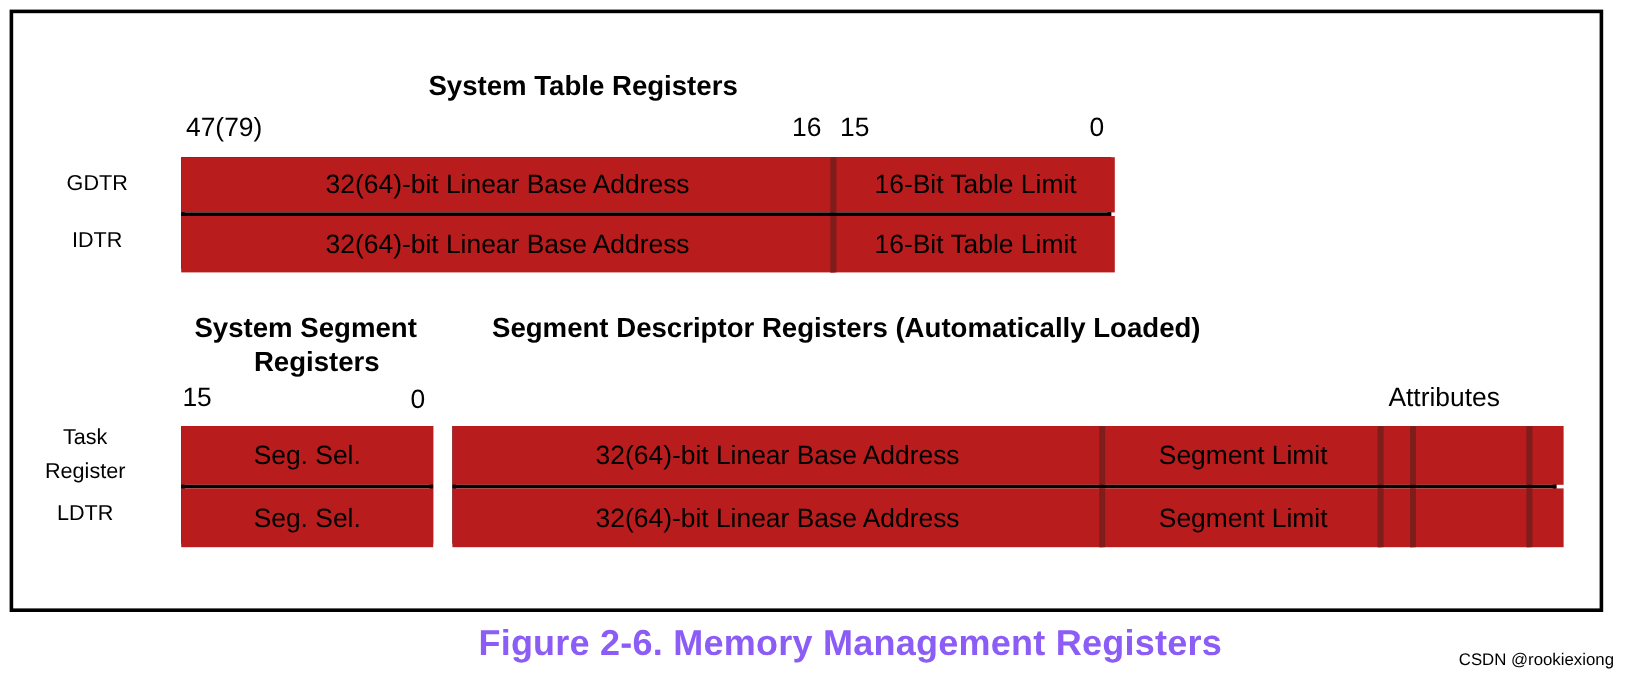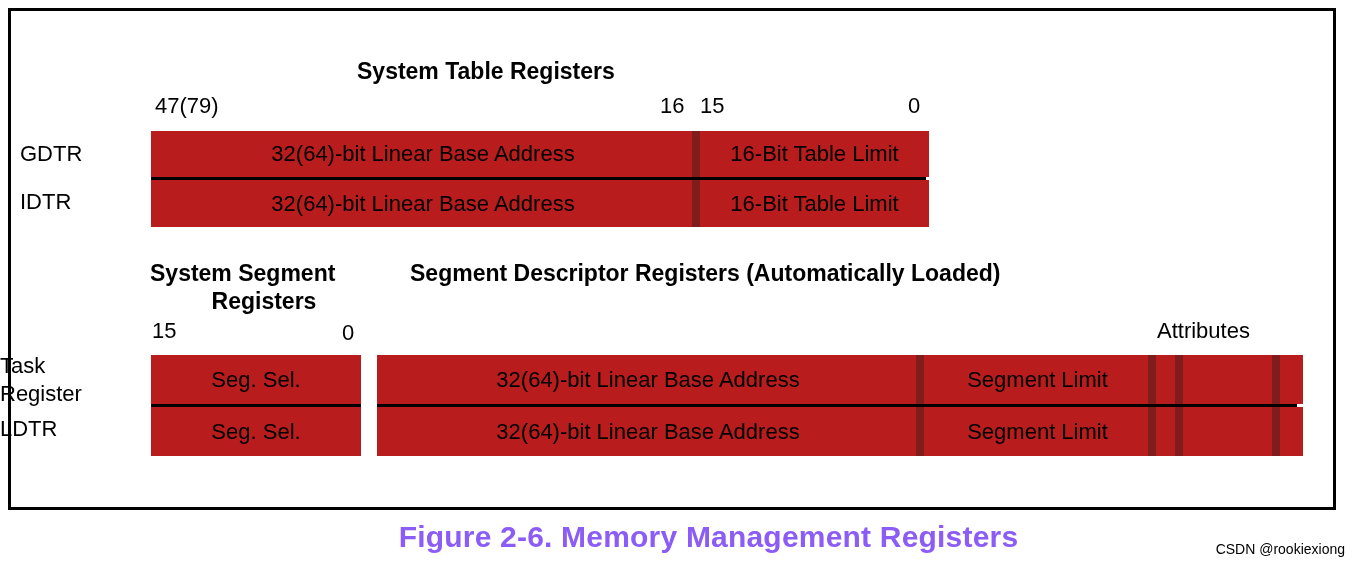--- a/index.html
+++ b/index.html
@@ -40,22 +40,22 @@
     line-height: 1;
   }
   .heading {
     font-weight: bold;
     font-size: 23px;
   }
   .bitnum {
     font-size: 22px;
   }
   .rowlabel {
-    font-size: 22px;
-    text-align: left;
+    font-size: 18px;
+    text-align: center;
   }
   .attr-label {
     font-size: 22px;
   }
 
   
   .box {
     position: absolute;
     box-sizing: border-box;
     border: 3px solid #000000;
@@ -65,21 +65,21 @@
     position: absolute;
     box-sizing: border-box;
     display: flex;
     align-items: center;
     justify-content: center;
     font-size: 22px;
     background: #b91c1c;
   }
   
   .vrule-left {
-    border-left: 8px solid #7f1d1d;
+    border-left: 5px solid #7f1d1d;
   }
   
   .hrule {
     position: absolute;
     background: #000000;
     height: 3px;
   }
 
   
   .caption {
@@ -127,21 +127,21 @@
 
     <div class="cell" style="left:-3px; top:-3px; width:544px; height:46px;">32(64)-bit Linear Base Address</div>
     <div class="cell vrule-left" style="left:538px; top:-3px; width:237px; height:46px;">16-Bit Table Limit</div>
 
     <div class="hrule" style="left:-3px; top:43px; width:775px;"></div>
 
     <div class="cell" style="left:-3px; top:46px; width:544px; height:47px;">32(64)-bit Linear Base Address</div>
     <div class="cell vrule-left" style="left:538px; top:46px; width:237px; height:47px;">16-Bit Table Limit</div>
   </div>
 
-  <div class="txt heading" style="left:150px; top:262px;">System Segment</div>
+  <div class="txt heading" style="left:162px; top:262px;">System Segment</div>
 
   <div class="txt heading" style="left:150px; top:290px; width:228px; text-align:center;">Registers</div>
 
   <div class="txt heading" style="left:410px; top:262px;">Segment Descriptor Registers (Automatically Loaded)</div>
 
   <div class="txt bitnum" style="left:152px; top:320px;">15</div>
 
   <div class="txt bitnum" style="left:342px; top:322px;">0</div>
 
   <div class="txt attr-label" style="left:1157px; top:320px;">Attributes</div>

